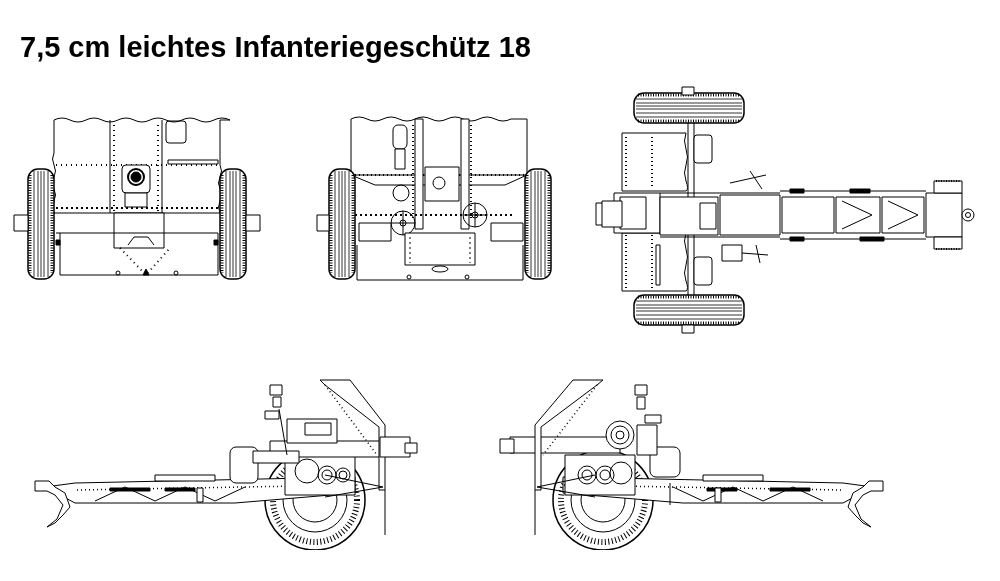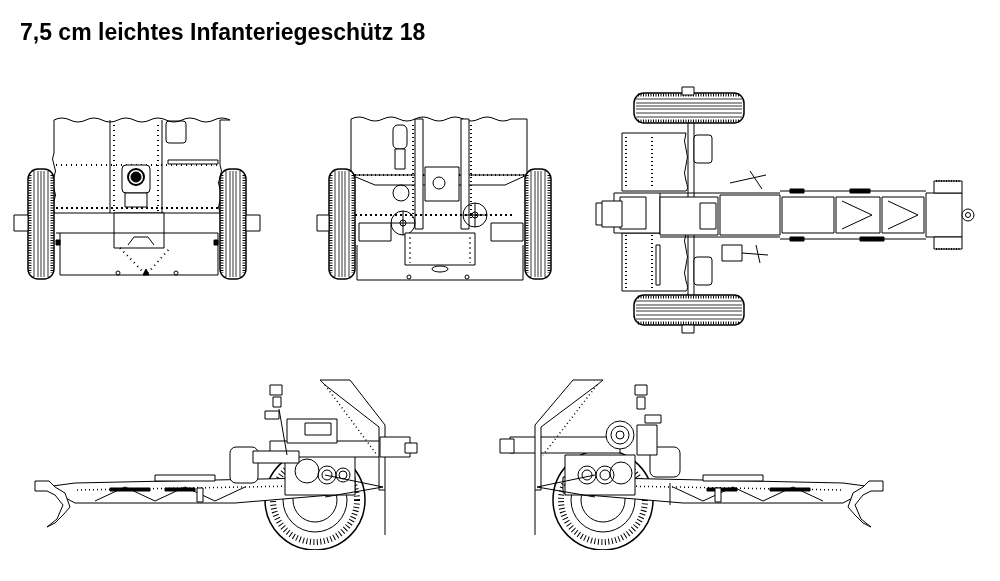--- a/index.html
+++ b/index.html
@@ -1,18 +1,18 @@
 <!DOCTYPE html>
 <html><head>
 <meta charset="utf-8">
 <style>
   html, body { margin: 0; padding: 0; background: #ffffff; }
   body { width: 1000px; height: 581px; position: relative; overflow: hidden;
          font-family: "Liberation Sans", sans-serif; }
-  .title { position: absolute; left: 20px; top: 4px; font-size: 23px; font-weight: bold;
+  .title { position: absolute; left: 20px; top: 12px; font-size: 29px; font-weight: bold;
            color: #000; letter-spacing: 0px; white-space: nowrap; }
   .view { position: absolute; }
   svg { display: block; }
   svg * { vector-effect: non-scaling-stroke; }
 </style>
 </head>
 <body>
 
 <h1 class="title">7,5 cm leichtes Infanteriegeschütz 18</h1>
 

